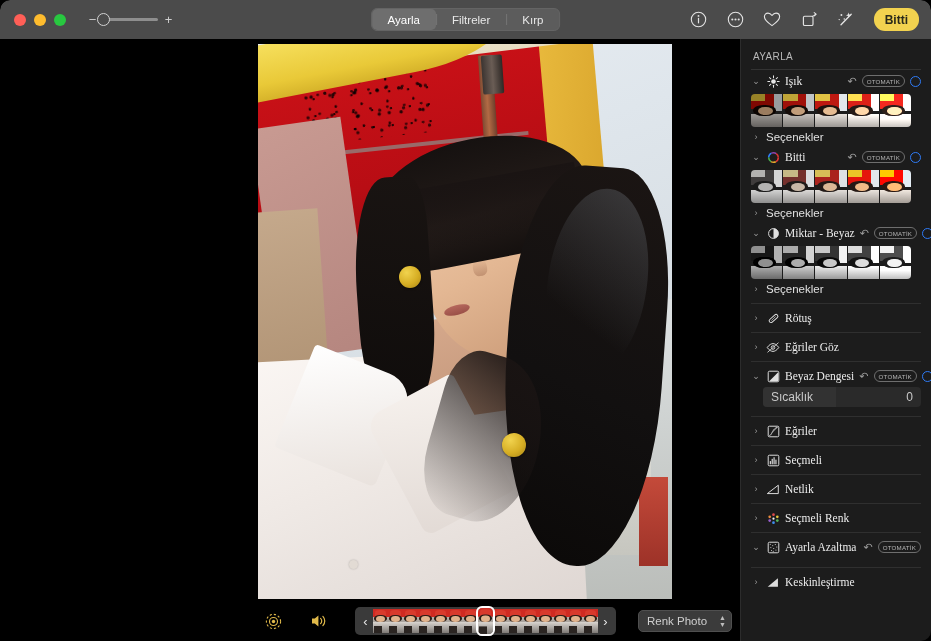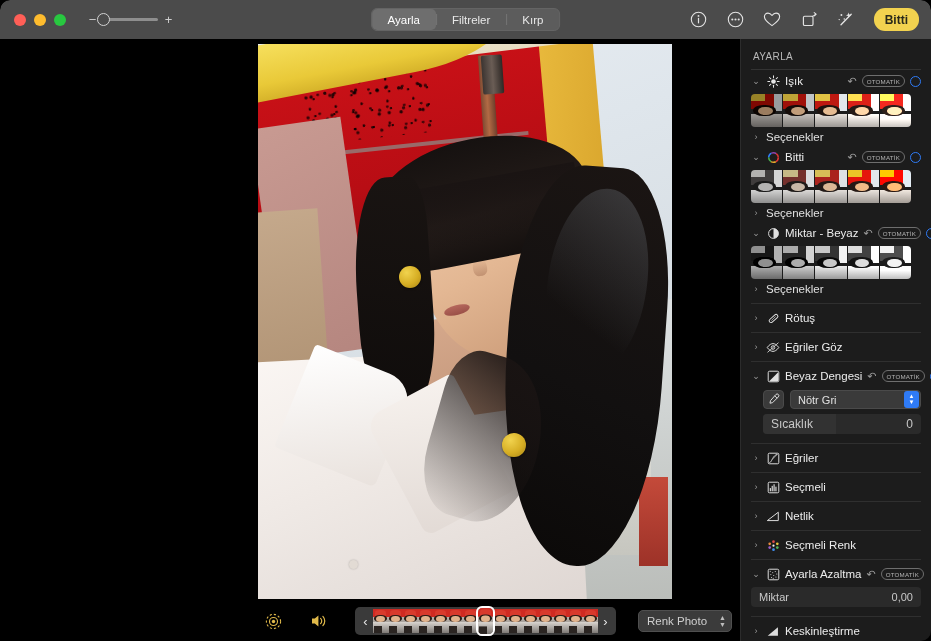--- a/index.html
+++ b/index.html
@@ -351,21 +351,21 @@
     display: flex; align-items: center;
     height: 22px;
     gap: 5px;
   }
   .chev {
     width: 10px; color: #9a9a9a; font-size: 9px;
     display: flex; align-items: center; justify-content: center;
     flex: 0 0 10px;
   }
   .gicon { width: 14px; height: 14px; display: flex; align-items: center; justify-content: center; flex: 0 0 14px; }
-  .glabel { font-size: 11.5px; color: #ececec; white-space: nowrap; }
+  .glabel { font-size: 11.5px; color: #ececec; white-space: nowrap; font-family: Liberation Serif, serif; }
   .ghead-right { margin-left: auto; display: flex; align-items: center; gap: 5px; }
   .revert { color: #9d9d9d; font-size: 11px; line-height: 1; }
   .autobadge {
     border: 1px solid #6e6e6e; color: #b4b4b4;
     font-size: 6.2px; letter-spacing: .2px;
     padding: 1.5px 4px; border-radius: 7px; white-space: nowrap;
   }
   .toggle-ring {
     width: 11px; height: 11px; border-radius: 50%;
     border: 1.6px solid #2f7bf6;
@@ -941,35 +941,20 @@
               </svg>
             </div>
             <div class="glabel">Beyaz Dengesi</div>
             <div class="ghead-right">
               <span class="revert">↶</span>
               <span class="autobadge">OTOMATİK</span>
               <span class="toggle-ring"></span>
             </div>
           </div>
         </div>
-        <div class="wb-row">
-          <div class="eyedrop">
-            <svg width="13" height="13" viewBox="0 0 14 14">
-              <path d="M9.6 1.6 A1.8 1.8 0 0 1 12.2 4.2 L6.0 10.4 L3.2 11.0 L3.8 8.2 Z" fill="none" stroke="#dedede" stroke-width="1.05" stroke-linejoin="round"></path>
-              <line x1="8.3" y1="3.0" x2="10.9" y2="5.6" stroke="#dedede" stroke-width="1.05"></line>
-            </svg>
-          </div>
-          <div class="wb-pop">
-            <span>Nötr Gri</span>
-            <span class="bluestep">
-              <span>▲</span>
-              <span>▼</span>
-            </span>
-          </div>
-        </div>
         <div class="slider-row">
           <div class="fillbar"></div>
           <span class="s-name">Sıcaklık</span>
           <span class="s-val">0</span>
         </div>
         <div class="sep" style="margin-top: 9px;"></div>
         <div class="grp">
           <div class="grp-head">
             <div class="chev">›</div>
             <div class="gicon">
@@ -1052,24 +1037,20 @@
                 </g>
               </svg>
             </div>
             <div class="glabel">Ayarla Azaltma</div>
             <div class="ghead-right">
               <span class="revert">↶</span>
               <span class="autobadge">OTOMATİK</span>
             </div>
           </div>
         </div>
-        <div class="slider-row2">
-          <span>Miktar</span>
-          <span>0,00</span>
-        </div>
         <div class="sep" style="margin-top: 9px;"></div>
         <div class="grp">
           <div class="grp-head">
             <div class="chev">›</div>
             <div class="gicon">
               <svg width="14" height="13" viewBox="0 0 15 14">
        <path d="M1.8 11.6 L12.8 2.3 L12.8 11.6 Z" fill="#dcdcdc"></path>
               </svg>
             </div>
             <div class="glabel">Keskinleştirme</div>

